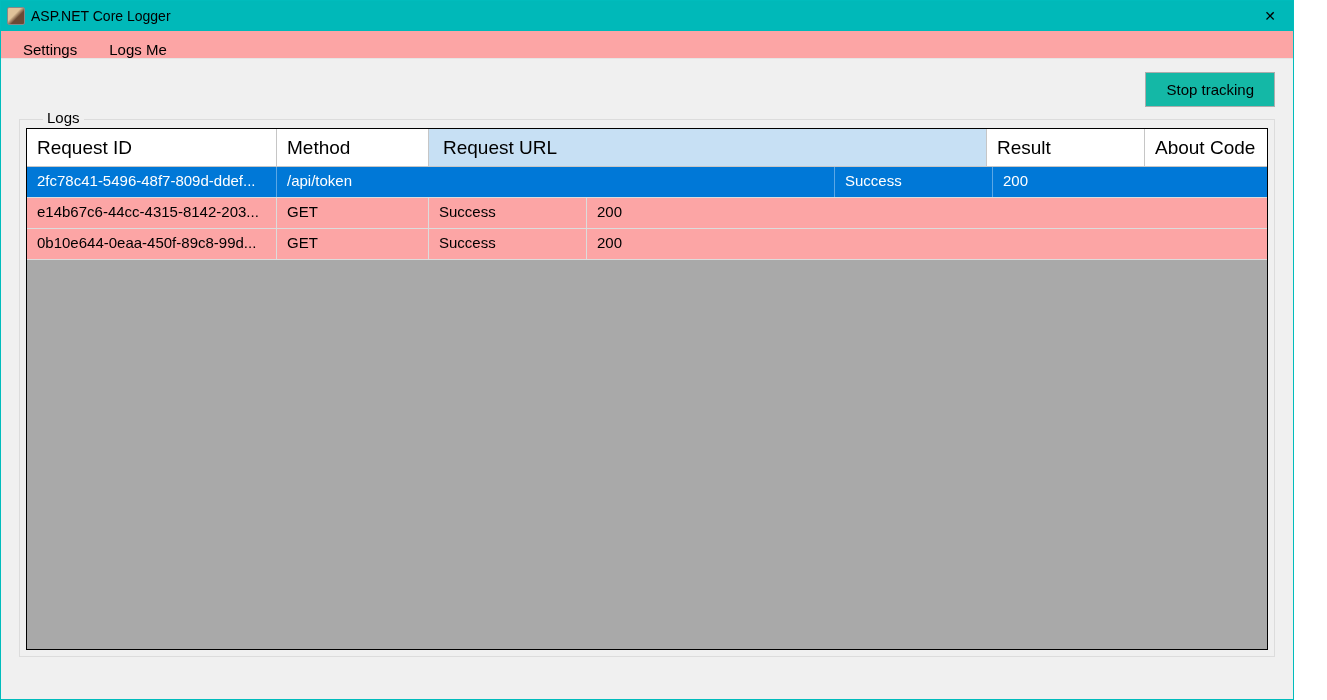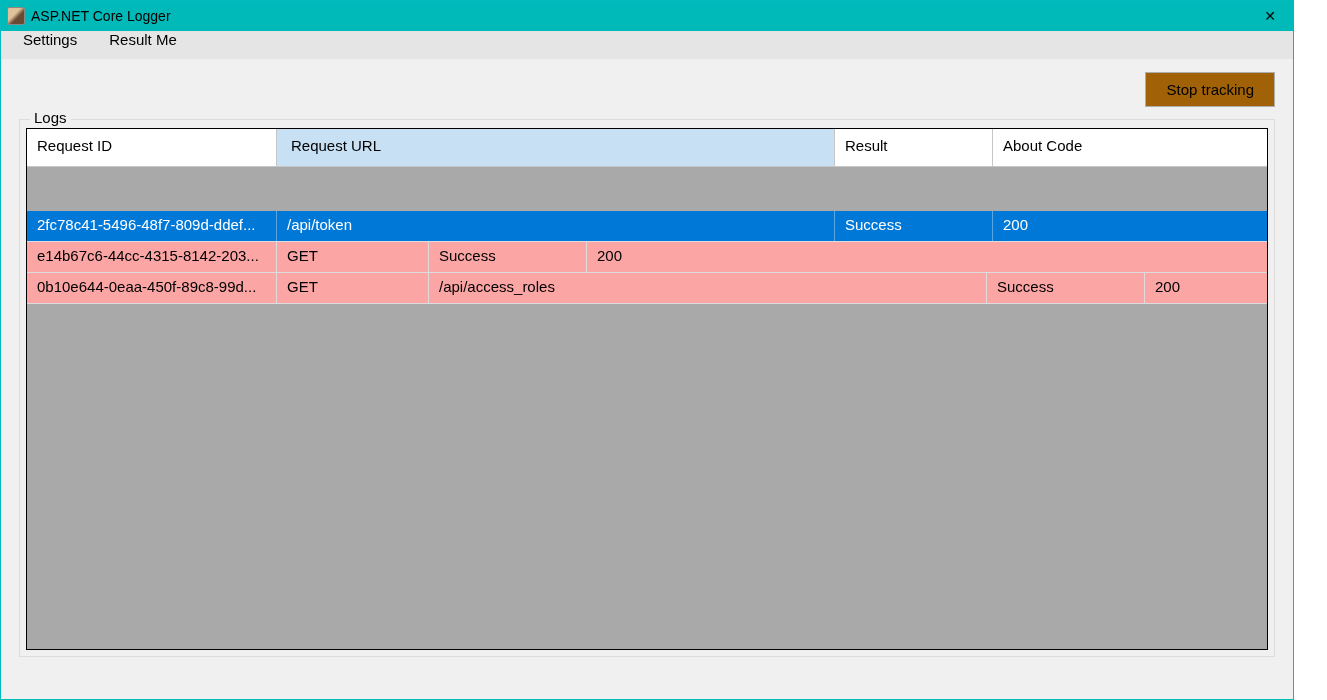--- a/index.html
+++ b/index.html
@@ -39,24 +39,24 @@
   .titlebar .spacer { flex: 1; }
   .titlebar .close-btn {
     width: 46px; height: 30px;
     display: flex; align-items: center; justify-content: center;
     font-size: 14px;
     cursor: default;
   }
   
   .menubar {
     height: 28px;
-    background: #e5e5e5;
+    background: #fca5a5;
     border-bottom: 1px solid #e5e5e5;
     display: flex;
-    align-items: flex-start;
+    align-items: flex-end;
     padding-left: 16px;
     gap: 20px;
   }
   .menubar .menu-item {
     display: flex; align-items: center;
     padding: 0 6px;
     font-size: 15px;
     cursor: default;
   }
   
@@ -66,37 +66,37 @@
     padding: 0 18px 18px 18px;
     position: relative;
   }
   .toolbar-row {
     height: 60px;
     display: flex;
     justify-content: flex-end;
     align-items: center;
   }
   .stop-btn {
-    background: #a16207;
+    background: #14b8a6;
     border: 1px solid #adadad;
     padding: 8px 20px;
     font-size: 15px;
     font-family: inherit;
     cursor: default;
   }
   
   .groupbox {
     border: 1px solid #dcdcdc;
     position: relative;
     padding: 8px 6px 6px 6px;
     height: 538px;
   }
   .groupbox-label {
     position: absolute;
-    top: -11px; left: 10px;
+    top: -11px; left: 23px;
     background: #f0f0f0;
     padding: 0 4px;
     font-size: 15px;
   }
   
   .grid {
     width: 100%; height: 100%;
     border: 1px solid #000;
     background: #a9a9a9;
     overflow: hidden;
@@ -106,21 +106,21 @@
     width: 100%;
   }
   .grid-header {
     background: #fff;
     height: 38px;
   }
   .grid-header .cell {
     border-right: 1px solid #c6c6c6;
     border-bottom: 1px solid #c6c6c6;
     padding: 8px 10px;
-    font-size: 15px;
+    font-size: 19px;
     white-space: nowrap;
     overflow: hidden;
     text-overflow: ellipsis;
   }
   .grid-header .cell.sorted {
     background: #c7e0f4;
     padding-left: 14px;
   }
   .grid-row {
     background: #fca5a5;
@@ -131,21 +131,20 @@
     border-right: 1px solid #dcdcdc;
     padding: 5px 10px;
     font-size: 15px;
     white-space: nowrap;
     overflow: hidden;
     text-overflow: ellipsis;
   }
   .grid-row.selected {
     background: #0078d7;
     color: #fff;
-    margin-top: 44px;
   }
   .grid-row.selected .cell { border-right-color: #5aa7e6; }
   
   .c0 { flex: 0 0 250px; }
   .c1 { flex: 0 0 152px; }
   .c2 { flex: 0 0 558px; }
   .c3 { flex: 0 0 158px; }
   .c4 { flex: 1 1 auto; border-right: none !important; }
 </style>
 </head>
@@ -157,56 +156,56 @@
     <span class="app-icon"></span>
     <span class="title-text">ASP.NET Core Logger</span>
     <span class="spacer"></span>
     <div class="close-btn">
       <span>✕</span>
     </div>
   </div>
 
   <div class="menubar">
     <div class="menu-item">Settings</div>
-    <div class="menu-item">Result Me</div>
+    <div class="menu-item">Logs Me</div>
   </div>
 
   <div class="client">
 
     <div class="toolbar-row">
       <button class="stop-btn">Stop tracking</button>
     </div>
 
     <div class="groupbox">
       <span class="groupbox-label">Logs</span>
 
       <div class="grid">
         <div class="grid-header">
           <div class="cell c0">Request ID</div>
+          <div class="cell c1">Method</div>
           <div class="cell c2 sorted">Request URL</div>
           <div class="cell c3">Result</div>
           <div class="cell c4">About Code</div>
         </div>
         <div id="grid-body">
             <div class="grid-row selected">
               <div class="cell c0">2fc78c41-5496-48f7-809d-ddef...</div>
               <div class="cell c2">/api/token</div>
               <div class="cell c3">Success</div>
               <div class="cell c4">200</div>
             </div>
             <div class="grid-row">
               <div class="cell c0">e14b67c6-44cc-4315-8142-203...</div>
               <div class="cell c1">GET</div>
               <div class="cell c3">Success</div>
               <div class="cell c4">200</div>
             </div>
             <div class="grid-row">
               <div class="cell c0">0b10e644-0eaa-450f-89c8-99d...</div>
               <div class="cell c1">GET</div>
-              <div class="cell c2">/api/access_roles</div>
               <div class="cell c3">Success</div>
               <div class="cell c4">200</div>
             </div>
           </div>
       </div>
     </div>
 
   </div>
 </div>
 

